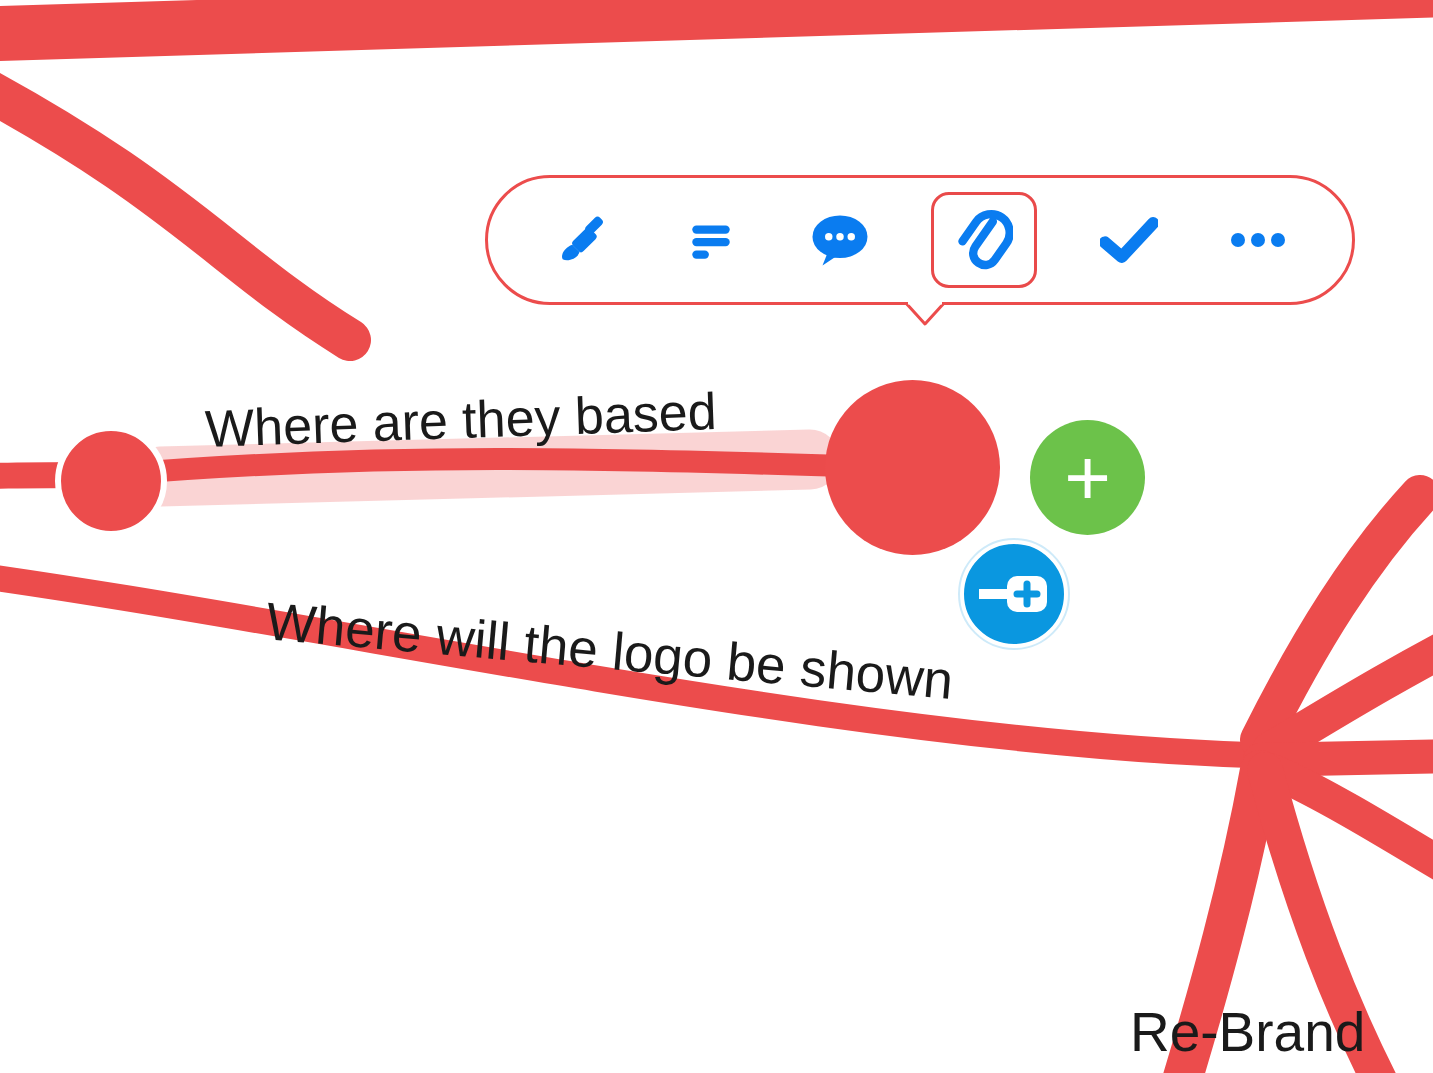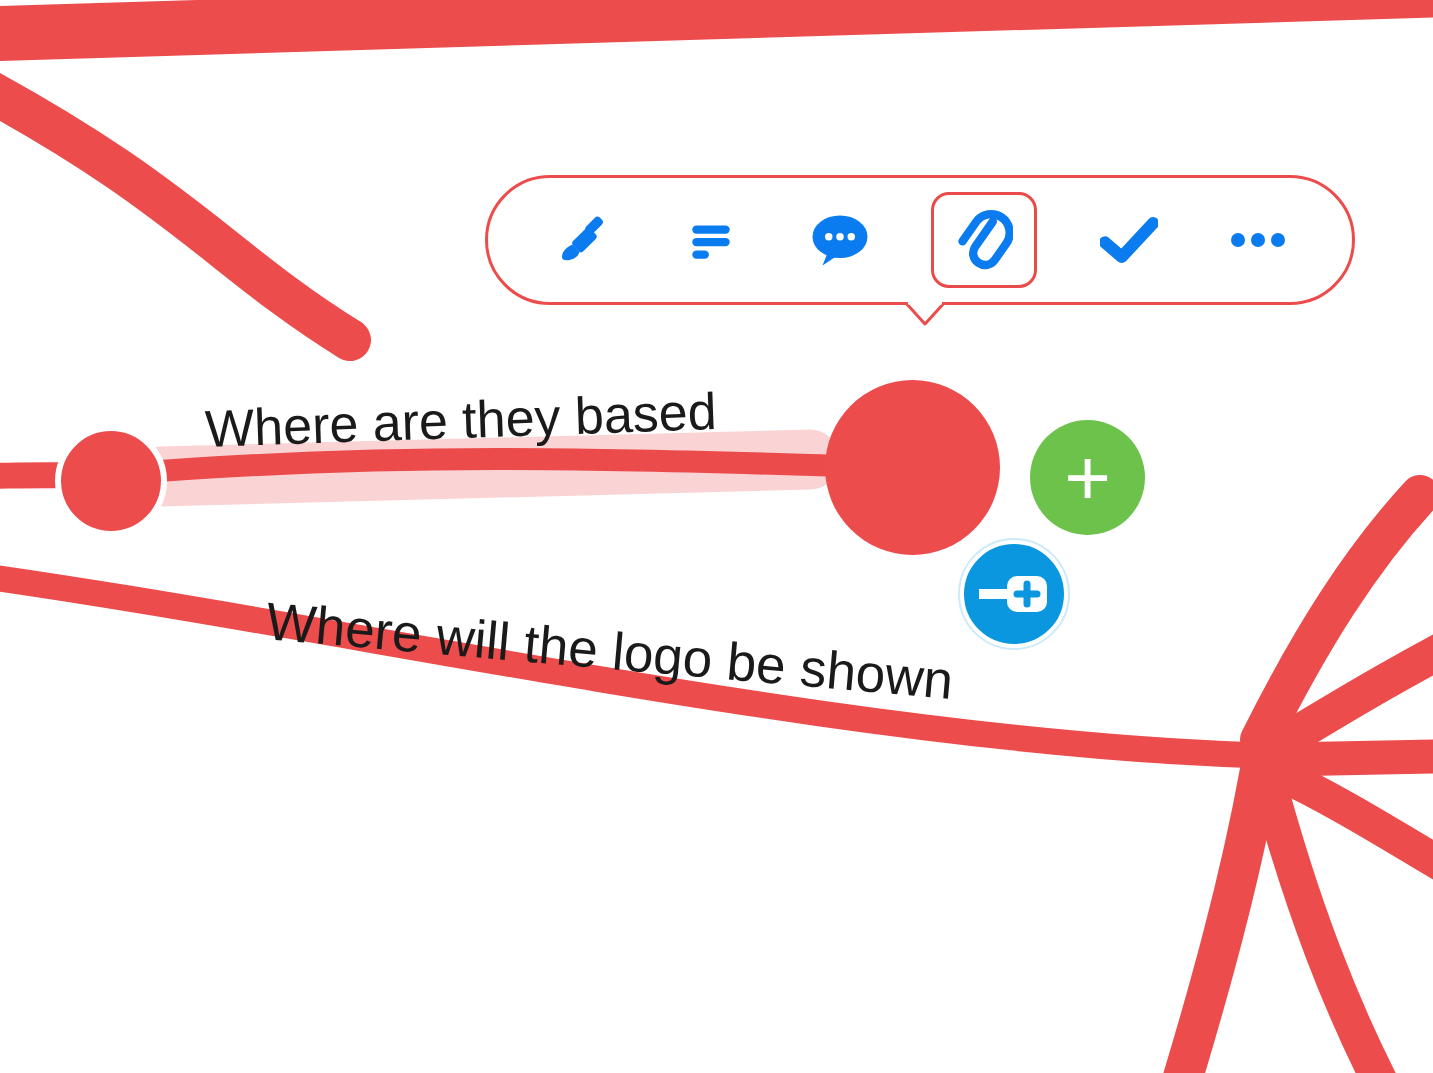--- a/index.html
+++ b/index.html
@@ -172,20 +172,21 @@
     <path d="M 1500 755 L 1260 760" stroke="#ec4c4c" stroke-width="34" fill="none" stroke-linecap="round"></path>
     <path d="M 1500 900 C 1400 840, 1320 790, 1270 770" stroke="#ec4c4c" stroke-width="34" fill="none" stroke-linecap="round"></path>
     <path d="M 1260 770 C 1240 880, 1210 990, 1170 1120" stroke="#ec4c4c" stroke-width="40" fill="none" stroke-linecap="round"></path>
     <path d="M 1265 770 C 1300 900, 1340 1010, 1400 1120" stroke="#ec4c4c" stroke-width="36" fill="none" stroke-linecap="round"></path>
   </svg>
 
   <div class="selection-highlight"></div>
 
   <div class="branch-label label-1">Where are they based</div>
   <div class="branch-label label-2">Where will the logo be shown</div>
+  <div class="branch-label label-3">Re-Brand</div>
 
   <div class="node-small"></div>
   <div class="node-main"></div>
   <div class="add-node">
     <span>+</span>
   </div>
   <div class="add-sub">
     <svg width="70" height="48" viewBox="0 0 70 48">
       <path d="M 0 24 L 28 24" stroke="#ffffff" stroke-width="10" stroke-linecap="round" fill="none"></path>
       <rect x="28" y="6" width="40" height="36" rx="10" fill="#ffffff"></rect>

